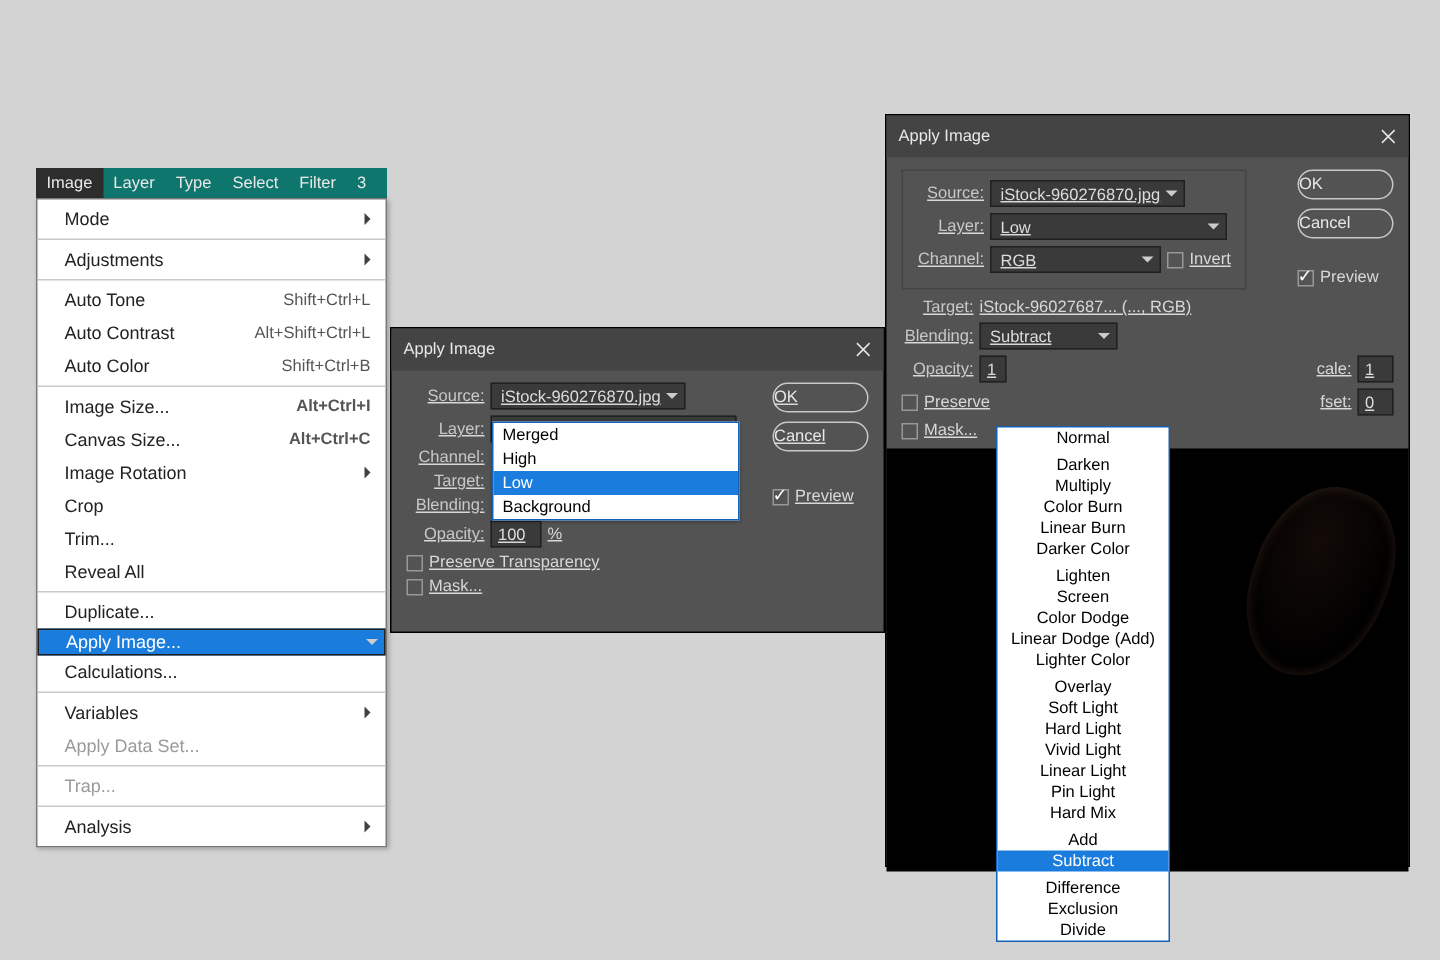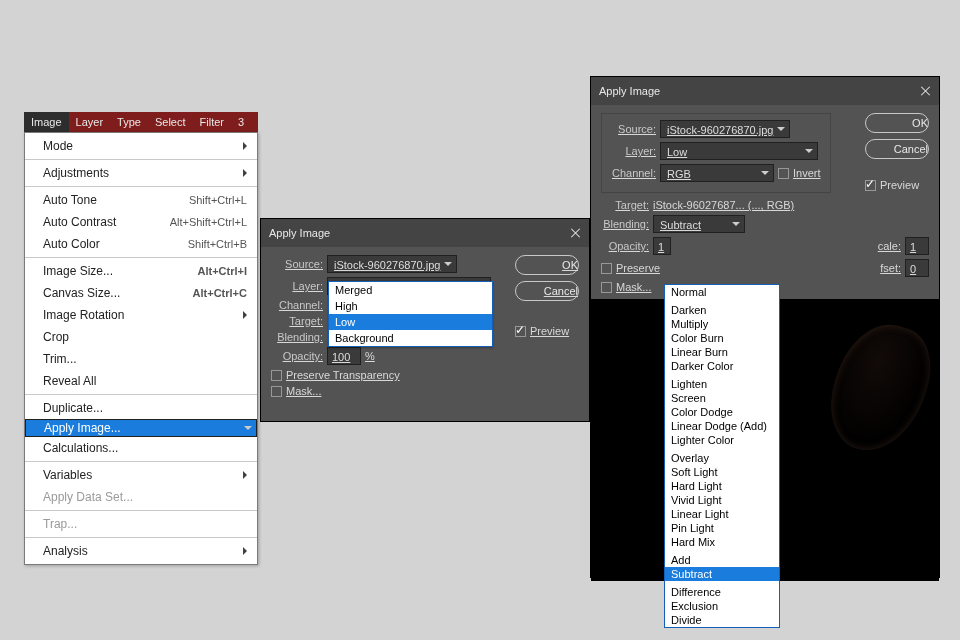--- a/index.html
+++ b/index.html
@@ -1,21 +1,21 @@
 <!DOCTYPE html>
 <html><head>
 <meta charset="utf-8">
 <style>
   * { box-sizing: border-box; margin: 0; padding: 0; }
   body { width: 960px; height: 640px; background: #d3d3d3; font-family: "Segoe UI", Tahoma, sans-serif; position: relative; overflow: hidden; }
 
   
   .menubar {
     position: absolute; top: 112px; left: 24px; width: 234px;
-    background: #7f1d1d; height: 20px; display: flex; align-items: center;
+    background: #0f766e; height: 20px; display: flex; align-items: center;
     font-size: 11px; color: #e8e8e8;
   }
   .menubar span { padding: 0 7px; line-height: 20px; cursor: default; }
   .menubar span:first-child { background: #2d2d2d; }
 
   .dropdown {
     position: absolute; top: 132px; left: 24px; width: 234px;
     background: #fff; border: 1px solid #7a7a7a; font-size: 12px;
     box-shadow: 1px 1px 3px rgba(0,0,0,.25);
   }
@@ -59,21 +59,21 @@
     padding: 0 14px 0 6px; position: relative; cursor: default;
     border: 1px solid #202020;
   }
   .sel::after {
     content:""; position:absolute; right:4px; top:6px;
     border:4px solid transparent; border-top-color:#ccc;
   }
   .inp { padding: 0 4px; }
   .btn {
     background: transparent; color: #e8e8e8; border: 1px solid #c8c8c8;
-    border-radius: 10px; height: 20px; line-height: 18px; text-align: right;
+    border-radius: 10px; height: 20px; line-height: 18px; text-align: left;
     font-size: 11px; cursor: default;
   }
   .chk { width: 11px; height: 11px; border: 1px solid #989898; display: inline-block; vertical-align: middle; position: relative; }
   .chk.on::after { content:"✓"; position:absolute; top:-4px; left:-1px; color:#fff; font-size:12px; }
 
   .layer-combo {
     position: absolute; background: #fff; color: #000; font-size: 11px;
     border: 1px solid #1460b8; box-shadow: 0 1px 2px rgba(0,0,0,.3);
   }
   .layer-combo .opt { padding: 1px 6px; line-height: 14px; cursor: default; }
@@ -95,21 +95,21 @@
     box-shadow: inset 0 0 8px rgba(120,80,60,0.35);
     transform: rotate(18deg);
     background: radial-gradient(ellipse at 40% 30%, rgba(120,70,50,.15), rgba(0,0,0,0) 70%);
   }
 
   .blend-combo {
     position: absolute; background: #fff; color: #000; font-size: 11px;
     border: 1px solid #1460b8; z-index: 200; width: 116px;
     left: 664px; top: 284px;
   }
-  .blend-combo .opt { padding: 0 6px; line-height: 14px; cursor: default; }
+  .blend-combo .opt { padding: 0 6px; line-height: 14px; cursor: default; text-align: center; }
   .blend-combo .opt.on { background: #1a7ddd; color: #fff; }
   .blend-combo .sep2 { height: 4px; }
 </style>
 </head>
 <body>
 
 <div class="menubar">
   <span>Image</span>
   <span>Layer</span>
   <span>Type</span>

